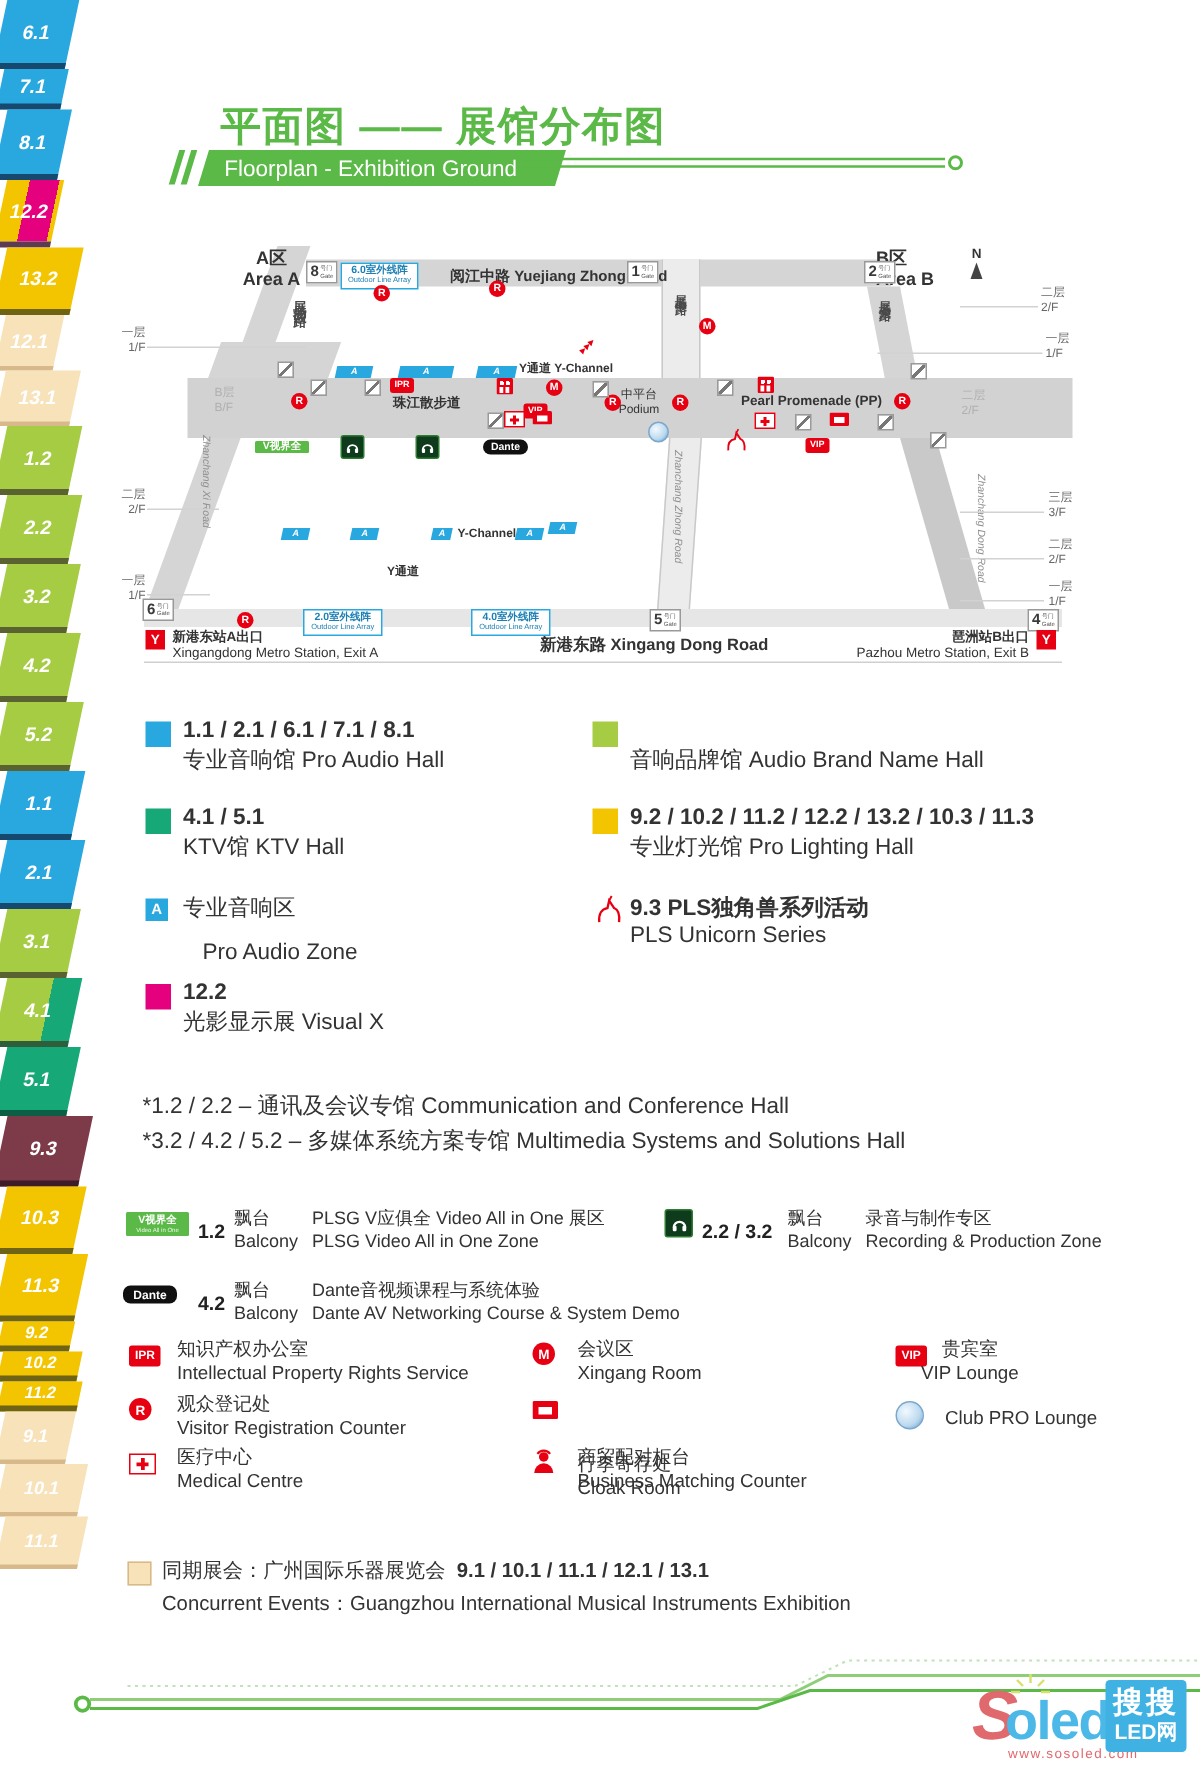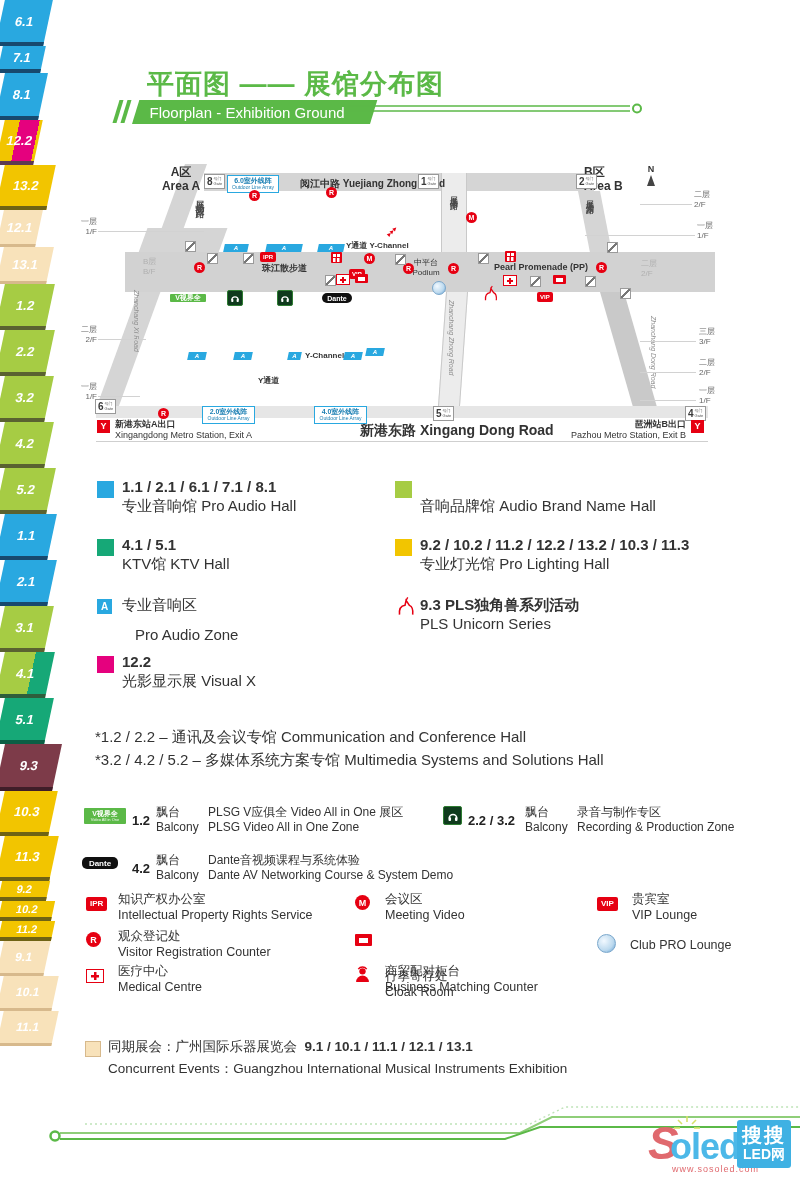--- a/index.html
+++ b/index.html
@@ -117,21 +117,21 @@
   <div class="ab" style="left:584px;top:165px;width:50px;text-align:left;font-size:12px;font-weight:bold;color:#333;line-height:1.2;">
     <div>B区</div>
     <div>Area B</div>
   </div>
   <div class="ab" style="left:647px;top:164px;text-align:center;font-size:9px;font-weight:bold;color:#333;">
     <div>N</div>
     <div style="width:0;height:0;border-left:4px solid transparent;border-right:4px solid transparent;border-bottom:11px solid #444;margin:1px auto 0;"></div>
   </div>
 
   <div class="ab maptext" style="left:300px;top:177px;font-size:10px;">阅江中路  Yuejiang Zhong Road</div>
-  <div class="ab maptext" style="left:360px;top:422px;font-size:14px;">新港东路  Xingang Dong Road</div>
+  <div class="ab maptext" style="left:360px;top:422px;font-size:11px;">新港东路  Xingang Dong Road</div>
   <div class="vtext" style="left:193px;top:193px;">展场西路</div>
   <div class="vroad" style="left:133px;top:290px;">Zhanchang Xi Road</div>
   <div class="vtext" style="left:447px;top:190px;font-size:8px;letter-spacing:2px;">展场中路</div>
   <div class="vroad" style="left:448px;top:300px;">Zhanchang Zhong Road</div>
   <div class="vtext" style="left:583px;top:194px;font-size:8px;letter-spacing:2px;">展场东路</div>
   <div class="vroad" style="left:650px;top:316px;">Zhanchang Dong Road</div>
   <div class="ab maptext" style="left:262px;top:262px;">珠江散步道</div>
   <div class="ab maptext" style="left:494px;top:262px;">Pearl Promenade (PP)</div>
   <div class="ab" style="left:406px;top:258px;width:40px;text-align:center;font-size:8px;color:#333;line-height:1.3;">
     <div>中平台</div>
@@ -426,32 +426,32 @@
   <div class="btxt" style="left:208px;top:853px;"><span>Dante音视频课程与系统体验</span><br><span>Dante AV Networking Course &amp; System Demo</span></div>
 
   <div class="rbadge" style="left:86px;top:897px;font-size:8px;padding:3px 4px;">IPR</div>
   <div class="ftxt" style="left:118px;top:891px;"><span>知识产权办公室</span><br><span>Intellectual Property Rights Service</span></div>
   <div class="ric" style="left:86px;top:932px;width:15px;height:15px;font-size:9px;">R</div>
   <div class="ftxt" style="left:118px;top:928px;"><span>观众登记处</span><br><span>Visitor Registration Counter</span></div>
   <div class="med" style="left:86px;top:969px;width:16px;height:12px;background-size:8px 2.5px,2.5px 8px;"></div>
   <div class="ftxt" style="left:118px;top:963px;"><span>医疗中心</span><br><span>Medical Centre</span></div>
 
   <div class="ric" style="left:355px;top:895px;width:15px;height:15px;font-size:9px;">M</div>
-  <div class="ftxt" style="left:385px;top:891px;"><span>会议区</span><br><span>Meeting Video</span></div>
+  <div class="ftxt" style="left:385px;top:891px;"><span>会议区</span><br><span>Xingang Room</span></div>
   <div class="clk" style="left:355px;top:934px;width:17px;height:12px;background-size:9px 5px;background-position:center 4px;"></div>
   <div class="ftxt" style="left:385px;top:968px;"><span>行李寄存处</span><br><span>Cloak Room</span></div>
   <svg class="ab" style="left:354px;top:966px;" width="17" height="17" viewBox="0 0 16 16">
       <circle cx="8" cy="5" r="3" fill="#e60012"></circle>
       <path d="M2 15a6 6 0 0 1 12 0z" fill="#e60012"></path>
       <path d="M4 3a5 5 0 0 1 8 0" fill="none" stroke="#e60012" stroke-width="1.3"></path>
     </svg>
   <div class="ftxt" style="left:385px;top:963px;"><span>商贸配对柜台</span><br><span>Business Matching Counter</span></div>
 
   <div class="rbadge" style="left:597px;top:897px;font-size:8px;padding:3px 4px;">VIP</div>
-  <div class="ftxt" style="left:632px;top:891px;"><span>贵宾室</span><br><span>VIP Lounge</span></div>
+  <div class="ftxt" style="left:614px;top:891px;text-align:center;"><span>贵宾室</span><br><span>VIP Lounge</span></div>
   <div class="cpro" style="left:597px;top:934px;width:17px;height:17px;"></div>
   <div class="ftxt" style="left:630px;top:937px;">Club PRO Lounge</div>
 
   <div class="sw" style="left:85px;top:1041px;width:14px;height:14px;background:#f8e2ba;border:1px solid #d7b98c;"></div>
   <div class="ab" style="left:108px;top:1038px;font-size:13.5px;color:#333;white-space:nowrap;">
     <span>同期展会：广州国际乐器展览会</span>&nbsp;
     <b>9.1 / 10.1 / 11.1 / 12.1 / 13.1</b>
   </div>
   <div class="ab" style="left:108px;top:1060px;font-size:13.5px;color:#333;white-space:nowrap;">Concurrent Events：Guangzhou International Musical Instruments Exhibition</div>
 

